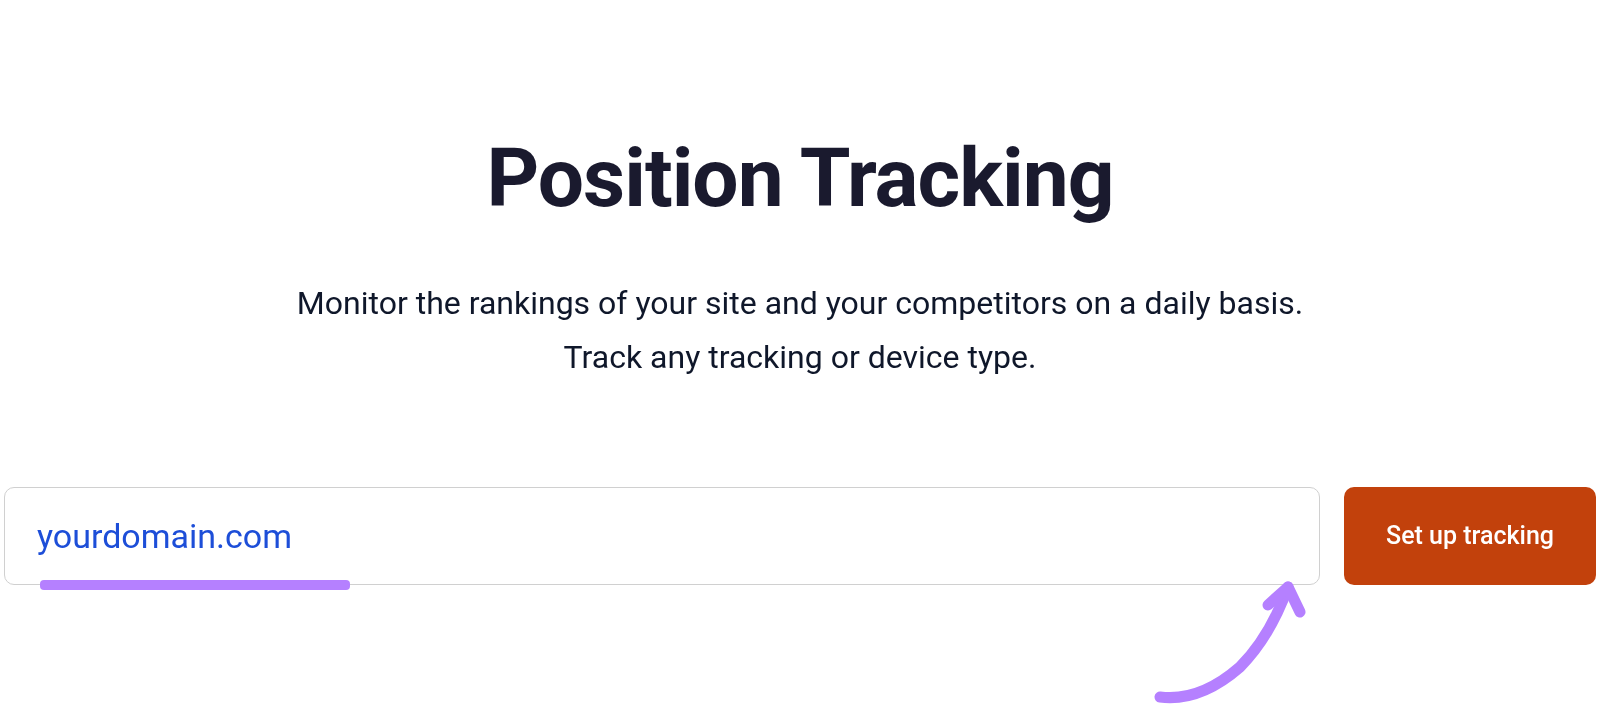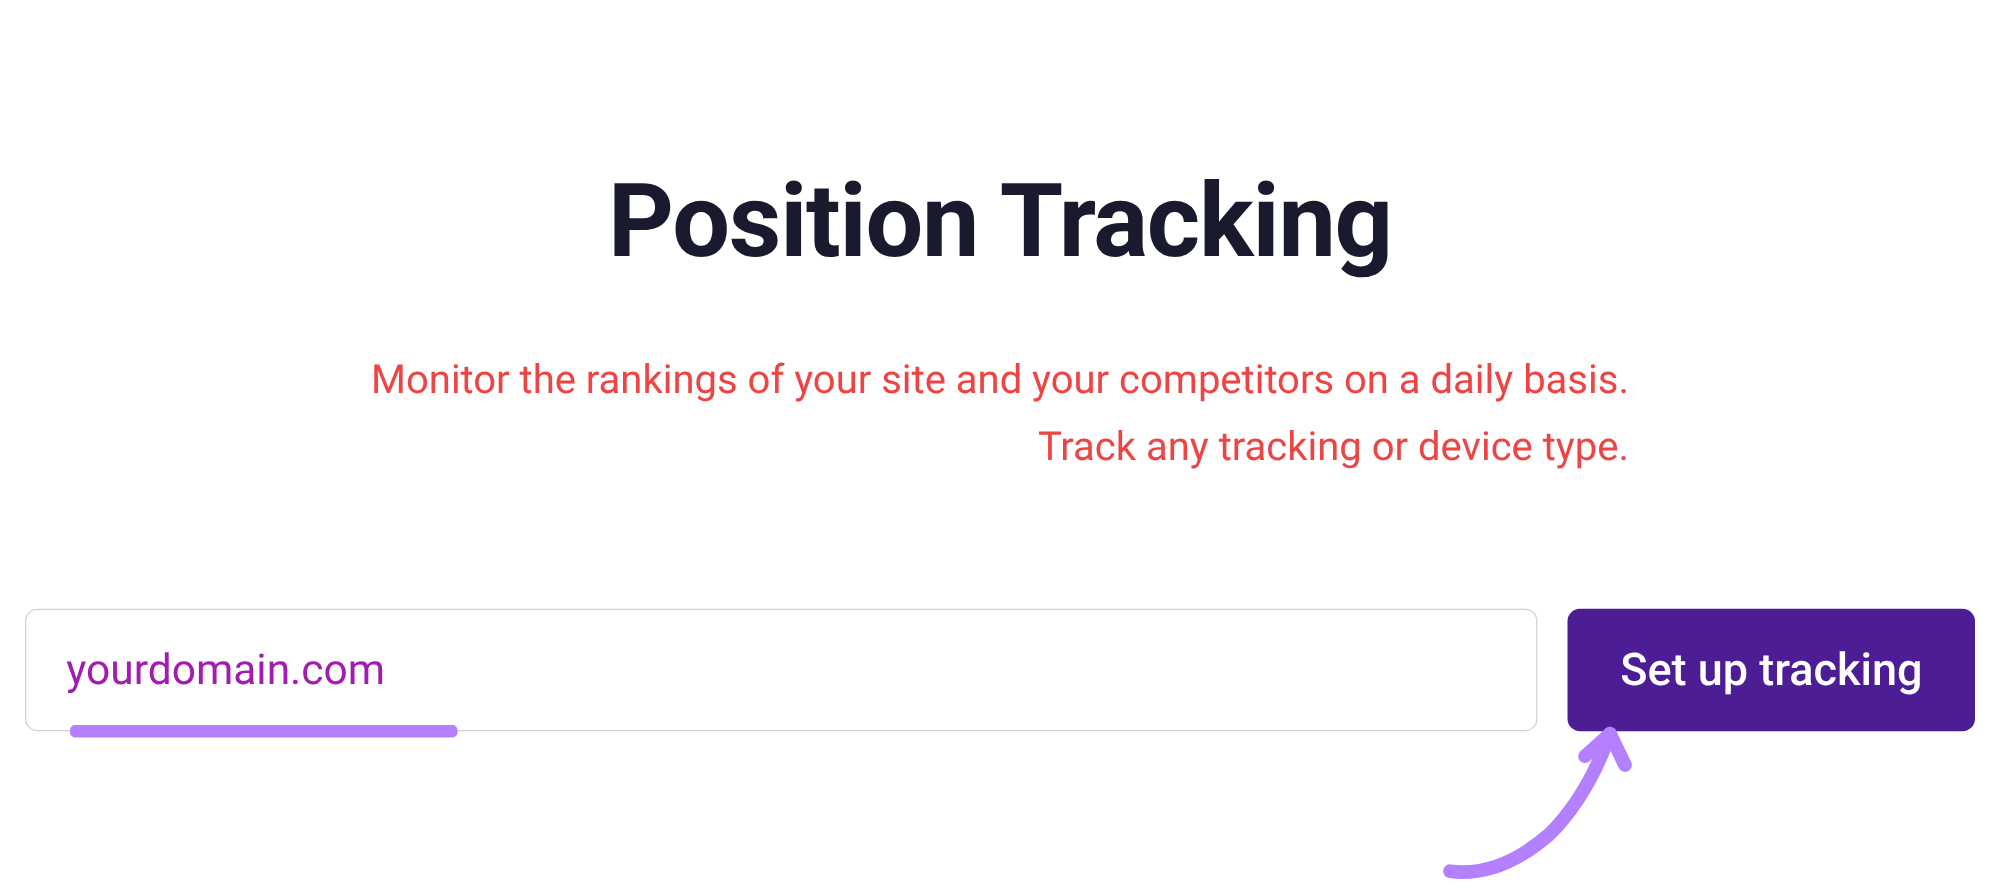--- a/index.html
+++ b/index.html
@@ -10,37 +10,37 @@
     body {
       font-family: -apple-system, BlinkMacSystemFont, 'Segoe UI', Roboto, Helvetica, Arial, sans-serif;
       background: #ffffff;
       width: 1600px;
       height: 712px;
       position: relative;
       overflow: hidden;
     }
     .container {
       width: 100%;
-      padding: 0 20px;
+      padding: 0 4px;
       display: flex;
       flex-direction: column;
       align-items: center;
     }
     .heading {
       font-size: 82px;
       font-weight: 700;
       color: #1a1a2e;
       text-align: center;
       margin-top: 130px;
       letter-spacing: -1px;
     }
     .description {
       font-size: 32px;
-      color: #ef4444;
-      text-align: right;
+      color: #0f172a;
+      text-align: center;
       margin-top: 50px;
       line-height: 1.7;
       font-weight: 400;
     }
     .form-row {
       display: flex;
       align-items: center;
       gap: 24px;
       margin-top: 102px;
       width: 100%;
@@ -48,42 +48,42 @@
     }
     .domain-input-wrapper {
       flex: 1;
       position: relative;
     }
     .domain-input {
       width: 100%;
       height: 98px;
       padding: 0 32px;
       font-size: 34px;
-      color: #a21caf;
+      color: #1d4ed8;
       border: 1px solid #d0d0d0;
       border-radius: 10px;
       background: #ffffff;
       outline: none;
       font-family: inherit;
     }
     .underline {
       position: absolute;
       bottom: -5px;
       left: 36px;
       width: 310px;
       height: 10px;
       background: #b580ff;
       border-radius: 4px;
     }
     .setup-button {
       height: 98px;
       padding: 0 42px;
-      background: #4c1d95;
+      background: #c2410c;
       color: #ffffff;
-      font-size: 36px;
+      font-size: 25px;
       font-weight: 500;
       border: none;
       border-radius: 10px;
       cursor: pointer;
       font-family: inherit;
       white-space: nowrap;
     }
     .arrow-annotation {
       position: absolute;
       bottom: 5px;

